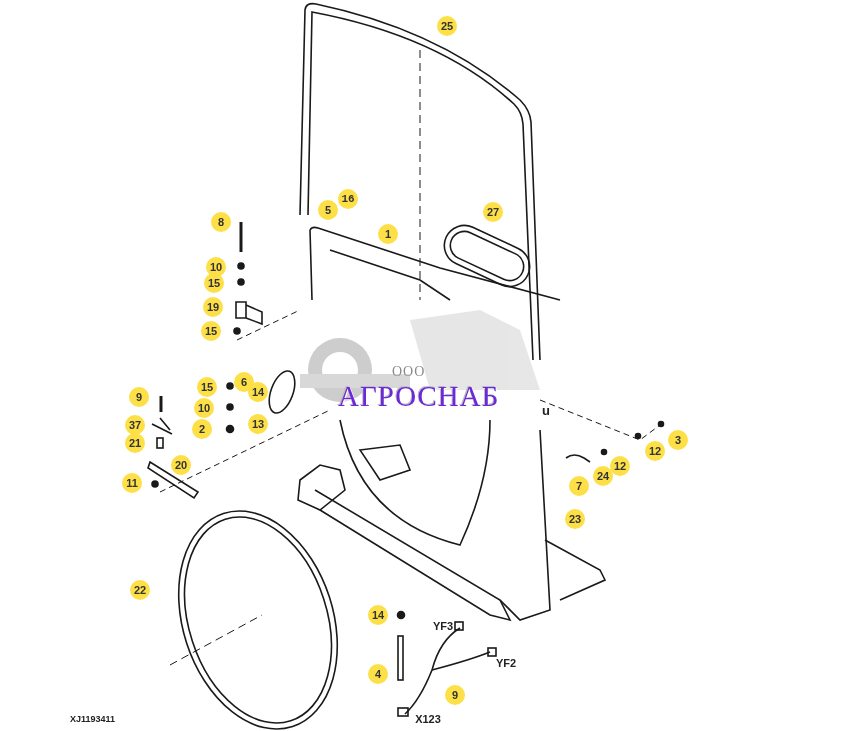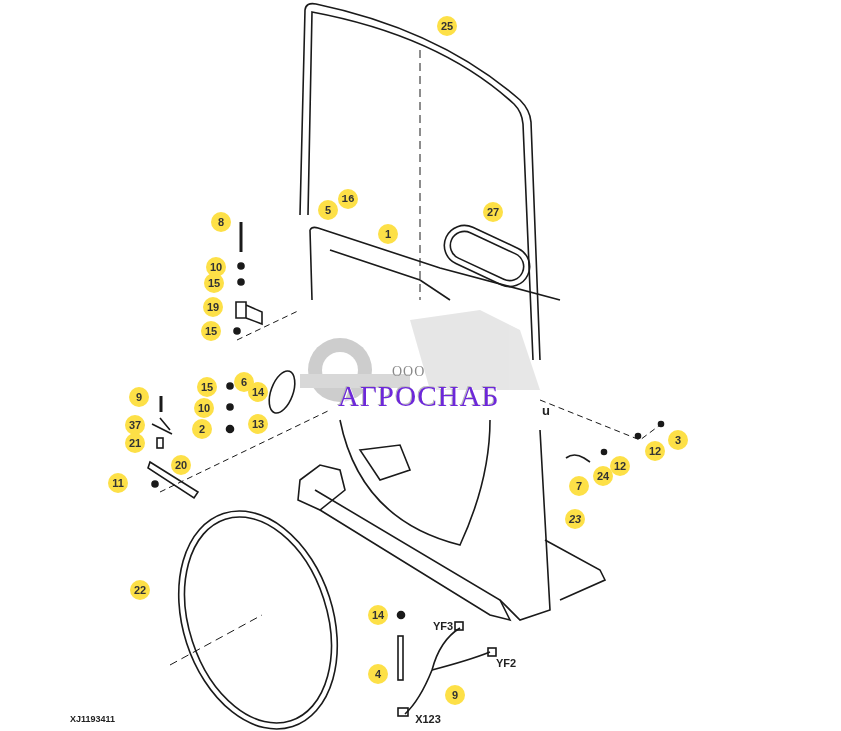--- a/index.html
+++ b/index.html
@@ -112,27 +112,27 @@
     <div class="callout" style="left: 207px; top: 387px;">15</div>
     <div class="callout" style="left: 244px; top: 382px;">6</div>
     <div class="callout" style="left: 258px; top: 392px;">14</div>
     <div class="callout" style="left: 204px; top: 408px;">10</div>
     <div class="callout" style="left: 258px; top: 424px;">13</div>
     <div class="callout" style="left: 202px; top: 429px;">2</div>
     <div class="callout" style="left: 139px; top: 397px;">9</div>
     <div class="callout" style="left: 135px; top: 425px;">37</div>
     <div class="callout" style="left: 135px; top: 443px;">21</div>
     <div class="callout" style="left: 131px; top: 465px; margin-left: 40px;">20</div>
-    <div class="callout" style="left: 118px; top: 483px;">11</div>
+    <div class="callout" style="left: 132px; top: 483px;">11</div>
     <div class="callout" style="left: 678px; top: 440px;">3</div>
     <div class="callout" style="left: 655px; top: 451px;">12</div>
     <div class="callout" style="left: 620px; top: 466px;">12</div>
     <div class="callout" style="left: 603px; top: 476px;">24</div>
     <div class="callout" style="left: 579px; top: 486px;">7</div>
-    <div class="callout" style="left: 575px; top: 519px; font-style: italic;">23</div>
+    <div class="callout" style="left: 575px; top: 519px;">23</div>
     <div class="callout" style="left: 140px; top: 590px;">22</div>
     <div class="callout" style="left: 378px; top: 615px;">14</div>
     <div class="callout" style="left: 378px; top: 674px;">4</div>
     <div class="callout" style="left: 455px; top: 695px;">9</div>
   </div>
 <div id="connectors">
     <div class="conn" style="left: 443px; top: 626px;">YF3</div>
     <div class="conn" style="left: 506px; top: 663px;">YF2</div>
     <div class="conn" style="left: 428px; top: 719px;">X123</div>
   </div>

